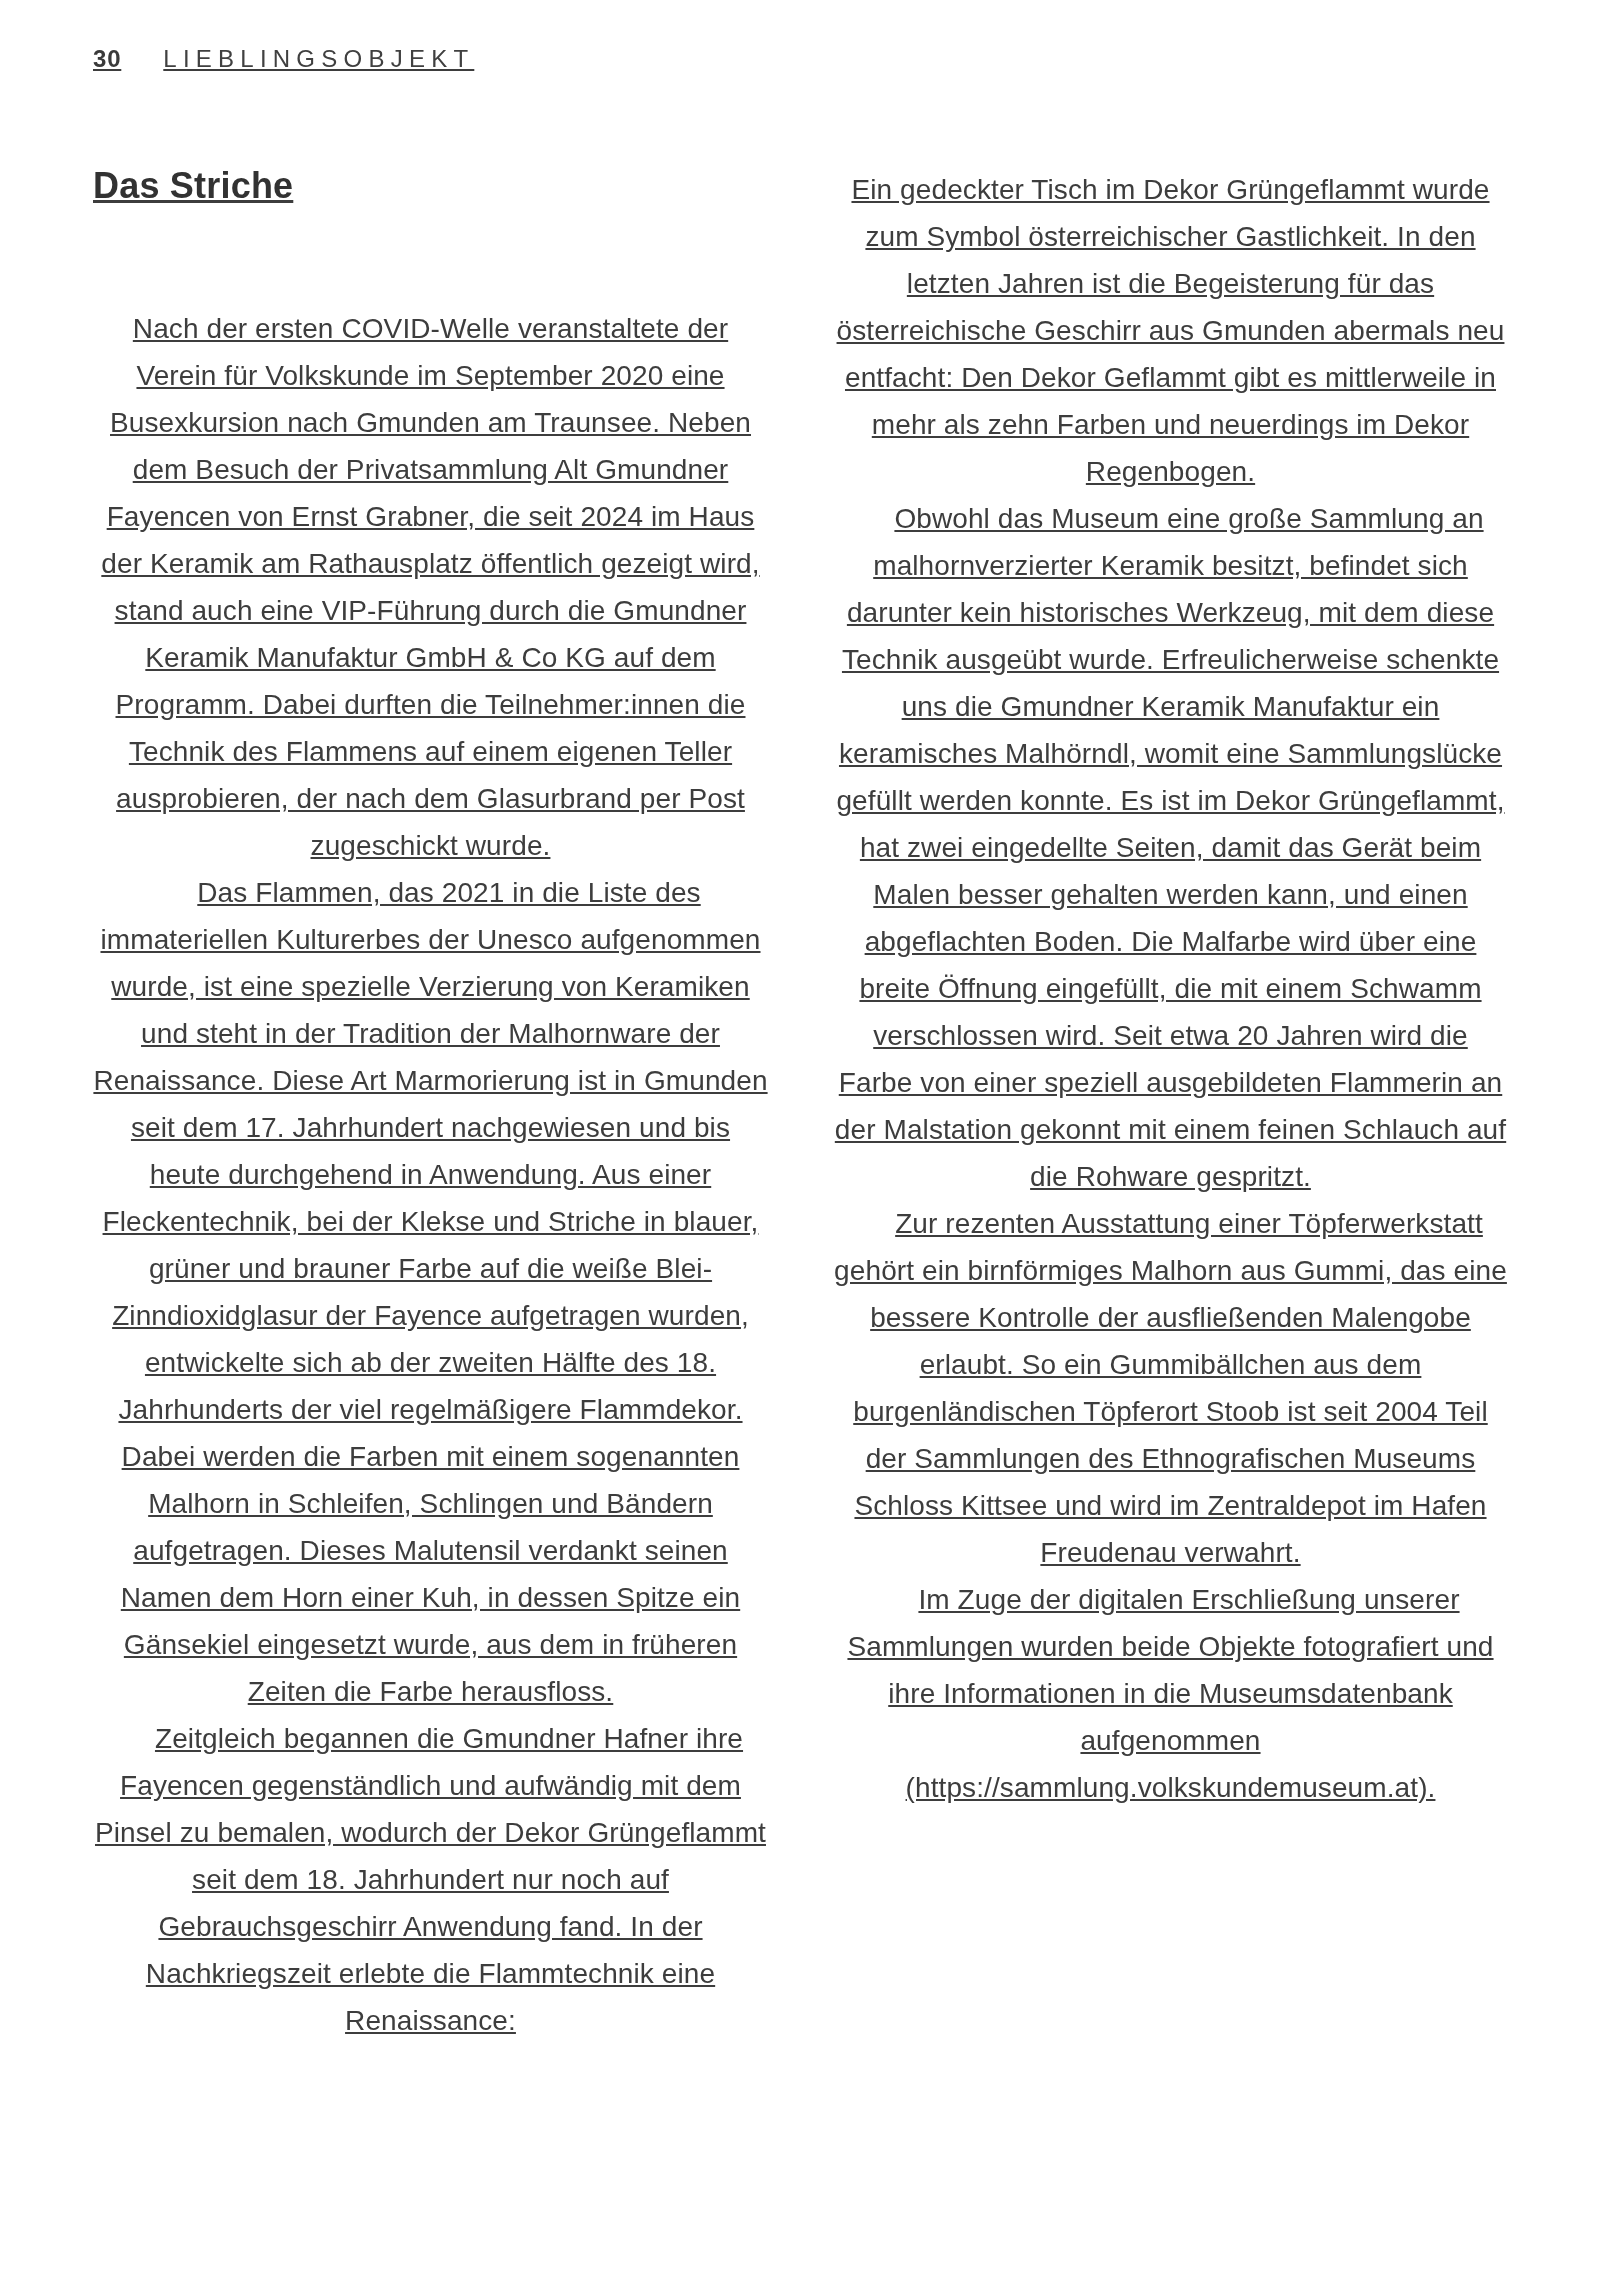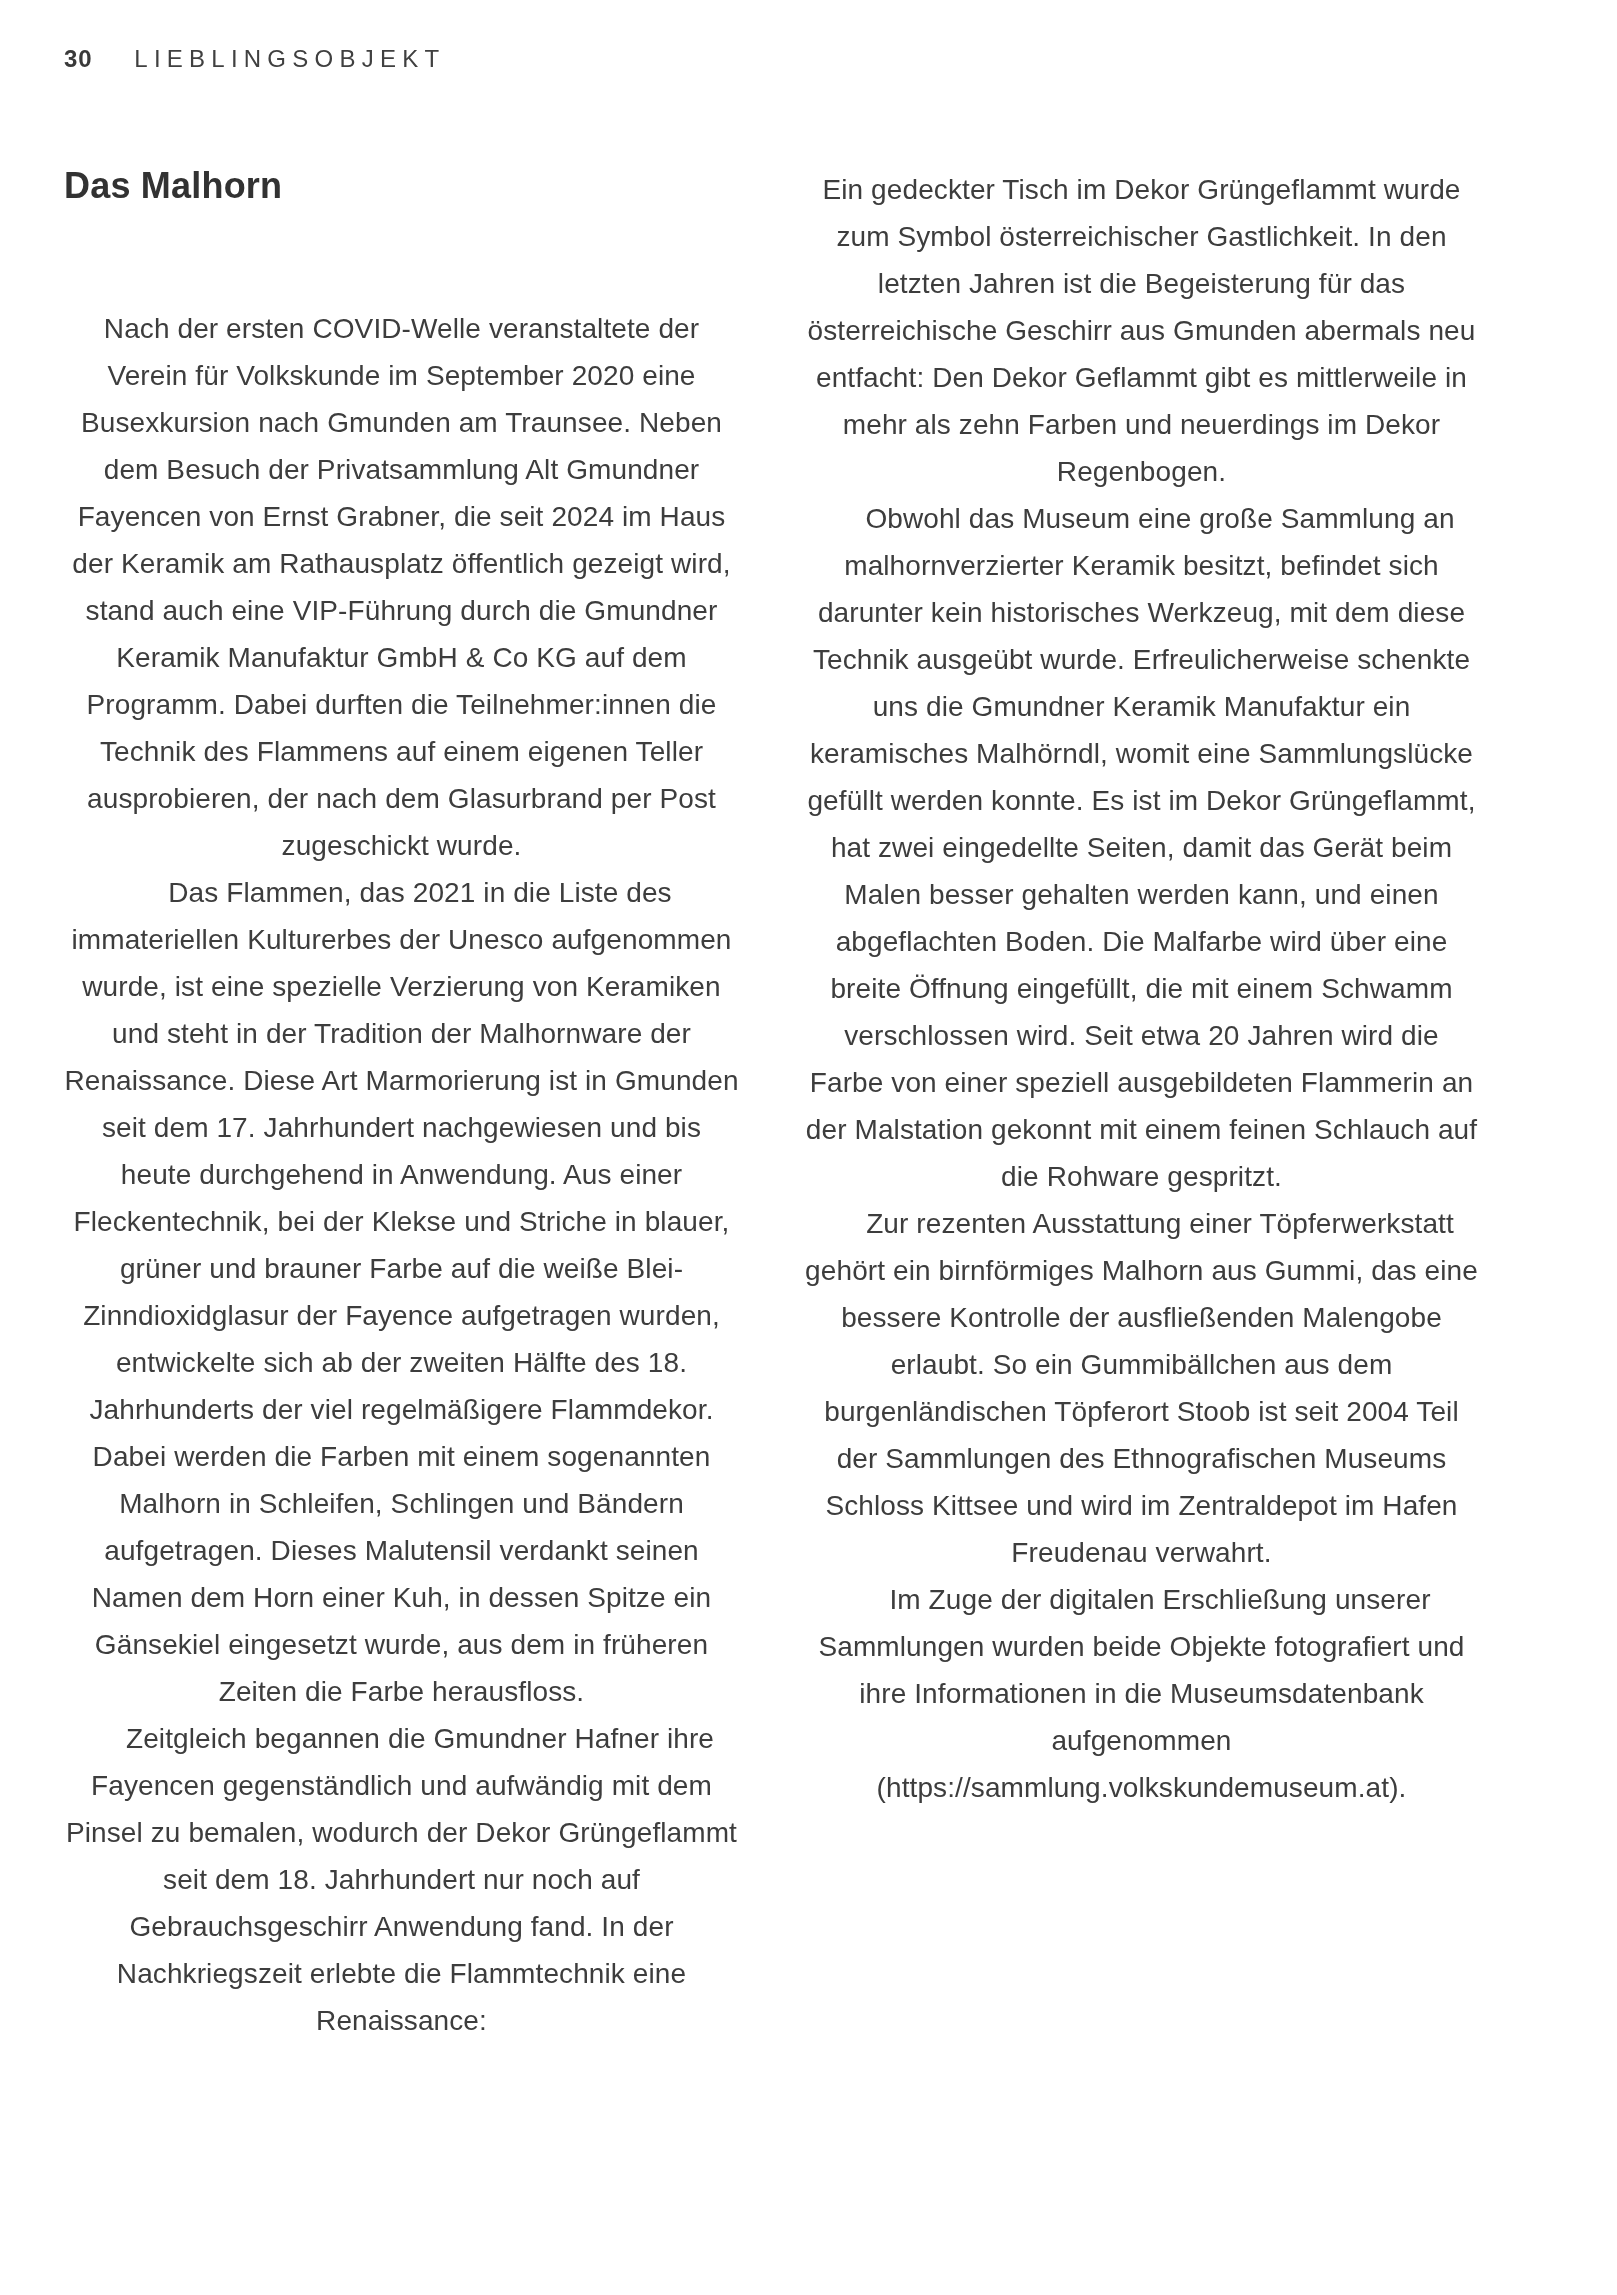--- a/index.html
+++ b/index.html
@@ -11,21 +11,22 @@
     height: 2295px;
     background: #ffffff;
     color: #3d3d3d;
     font-family: "Liberation Sans", "DejaVu Sans", sans-serif;
     overflow: hidden;
   }
   .page {
     box-sizing: border-box;
     width: 1288px;
     height: 2295px;
-    padding: 47px 93px 0 64px;
+    padding: 47px 93px 0 93px;
+    text-decoration: underline;
   }
   .page-header {
     display: flex;
     align-items: baseline;
     gap: 42px;
     font-size: 24px;
     line-height: 1;
     color: #3a3a3a;
     margin-bottom: 95px;
   }
@@ -80,21 +81,21 @@
 <div class="page">
 
   <header class="page-header">
     <span class="page-number">30</span>
     <span class="section-label">LIEBLINGSOBJEKT</span>
   </header>
 
   <div class="columns">
 
     <div class="column column-left">
-      <h1 class="article-title">Das Malhorn</h1>
+      <h1 class="article-title">Das Striche</h1>
       <p class="body-text">Nach der ersten COVID-Welle veranstaltete der Verein für Volkskunde im September 2020 eine Busexkursion nach Gmunden am Traunsee. Neben dem Besuch der Privatsammlung Alt Gmundner Fayencen von Ernst Grabner, die seit 2024 im Haus der Keramik am Rathausplatz öffentlich gezeigt wird, stand auch eine VIP-Führung durch die Gmundner Keramik Manufaktur GmbH &amp; Co KG auf dem Programm. Dabei durften die Teilnehmer:innen die Technik des Flammens auf einem eigenen Teller ausprobieren, der nach dem Glasurbrand per Post zugeschickt wurde.</p>
       <p class="body-text indent">Das Flammen, das 2021 in die Liste des immateriellen Kulturerbes der Unesco aufgenommen wurde, ist eine spezielle Verzierung von Keramiken und steht in der Tradition der Malhornware der Renaissance. Diese Art Marmorierung ist in Gmunden seit dem 17. Jahrhundert nachgewiesen und bis heute durchgehend in Anwendung. Aus einer Fleckentechnik, bei der Klekse und Striche in blauer, grüner und brauner Farbe auf die weiße Blei-Zinndioxidglasur der Fayence aufgetragen wurden, entwickelte sich ab der zweiten Hälfte des 18. Jahrhunderts der viel regelmäßigere Flammdekor. Dabei werden die Farben mit einem sogenannten Malhorn in Schleifen, Schlingen und Bändern aufgetragen. Dieses Malutensil verdankt seinen Namen dem Horn einer Kuh, in dessen Spitze ein Gänsekiel eingesetzt wurde, aus dem in früheren Zeiten die Farbe herausfloss.</p>
       <p class="body-text indent">Zeitgleich begannen die Gmundner Hafner ihre Fayencen gegenständlich und aufwändig mit dem Pinsel zu bemalen, wodurch der Dekor Grüngeflammt seit dem 18. Jahrhundert nur noch auf Gebrauchsgeschirr Anwendung fand. In der Nachkriegszeit erlebte die Flammtechnik eine Renaissance:</p>
     </div>
 
     <div class="column column-right">
       <p class="body-text">Ein gedeckter Tisch im Dekor Grüngeflammt wurde zum Symbol österreichischer Gastlichkeit. In den letzten Jahren ist die Begeisterung für das österreichische Geschirr aus Gmunden abermals neu entfacht: Den Dekor Geflammt gibt es mittlerweile in mehr als zehn Farben und neuerdings im Dekor Regenbogen.</p>
       <p class="body-text indent">Obwohl das Museum eine große Sammlung an malhornverzierter Keramik besitzt, befindet sich darunter kein historisches Werkzeug, mit dem diese Technik ausgeübt wurde. Erfreulicherweise schenkte uns die Gmundner Keramik Manufaktur ein keramisches Malhörndl, womit eine Sammlungslücke gefüllt werden konnte. Es ist im Dekor Grüngeflammt, hat zwei eingedellte Seiten, damit das Gerät beim Malen besser gehalten werden kann, und einen abgeflachten Boden. Die Malfarbe wird über eine breite Öffnung eingefüllt, die mit einem Schwamm verschlossen wird. Seit etwa 20 Jahren wird die Farbe von einer speziell ausgebildeten Flammerin an der Malstation gekonnt mit einem feinen Schlauch auf die Rohware gespritzt.</p>
       <p class="body-text indent">Zur rezenten Ausstattung einer Töpferwerkstatt gehört ein birnförmiges Malhorn aus Gummi, das eine bessere Kontrolle der ausfließenden Malengobe erlaubt. So ein Gummibällchen aus dem burgenländischen Töpferort Stoob ist seit 2004 Teil der Sammlungen des Ethnografischen Museums Schloss Kittsee und wird im Zentraldepot im Hafen Freudenau verwahrt.</p>
       <p class="body-text indent">Im Zuge der digitalen Erschließung unserer Sammlungen wurden beide Objekte fotografiert und ihre Informationen in die Museumsdatenbank aufgenommen (https://sammlung.volkskundemuseum.at).</p>

